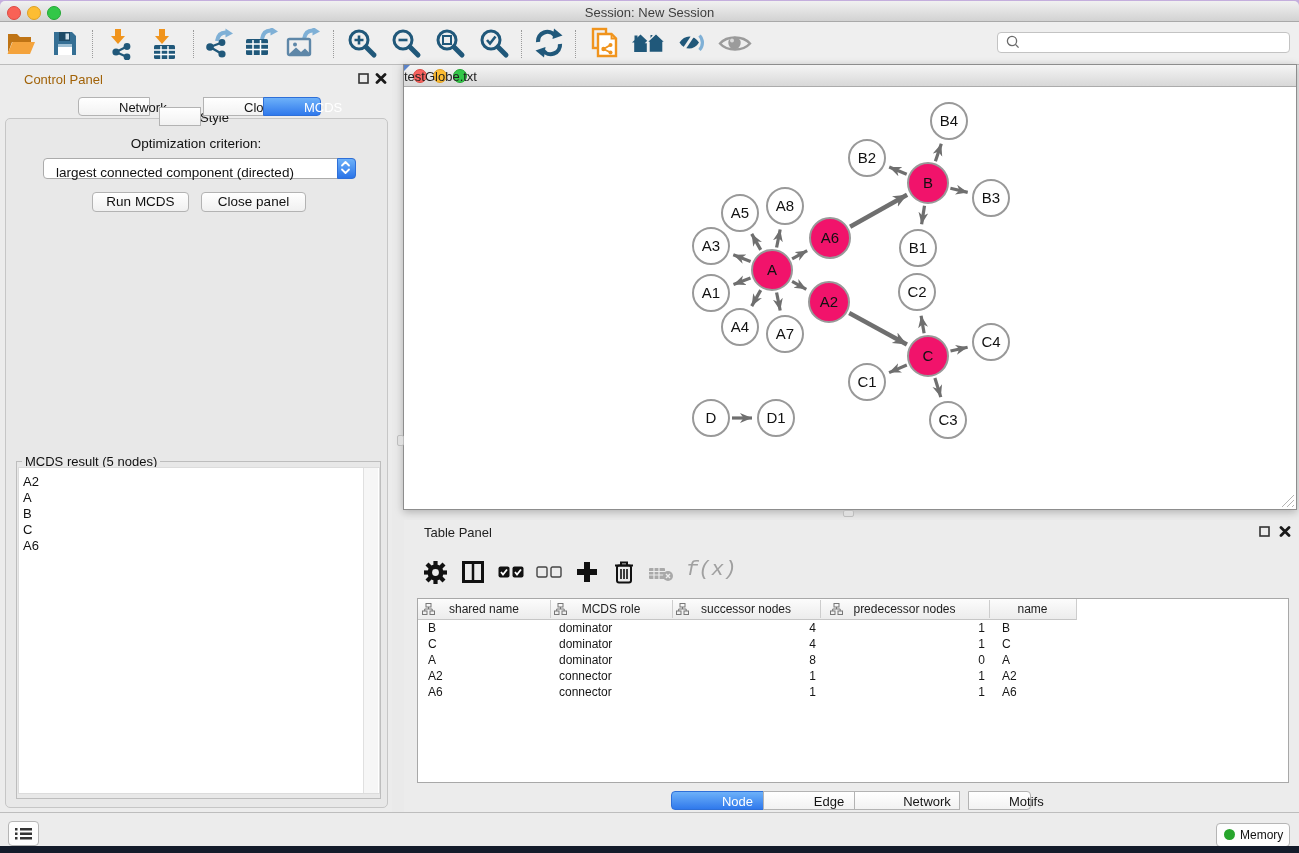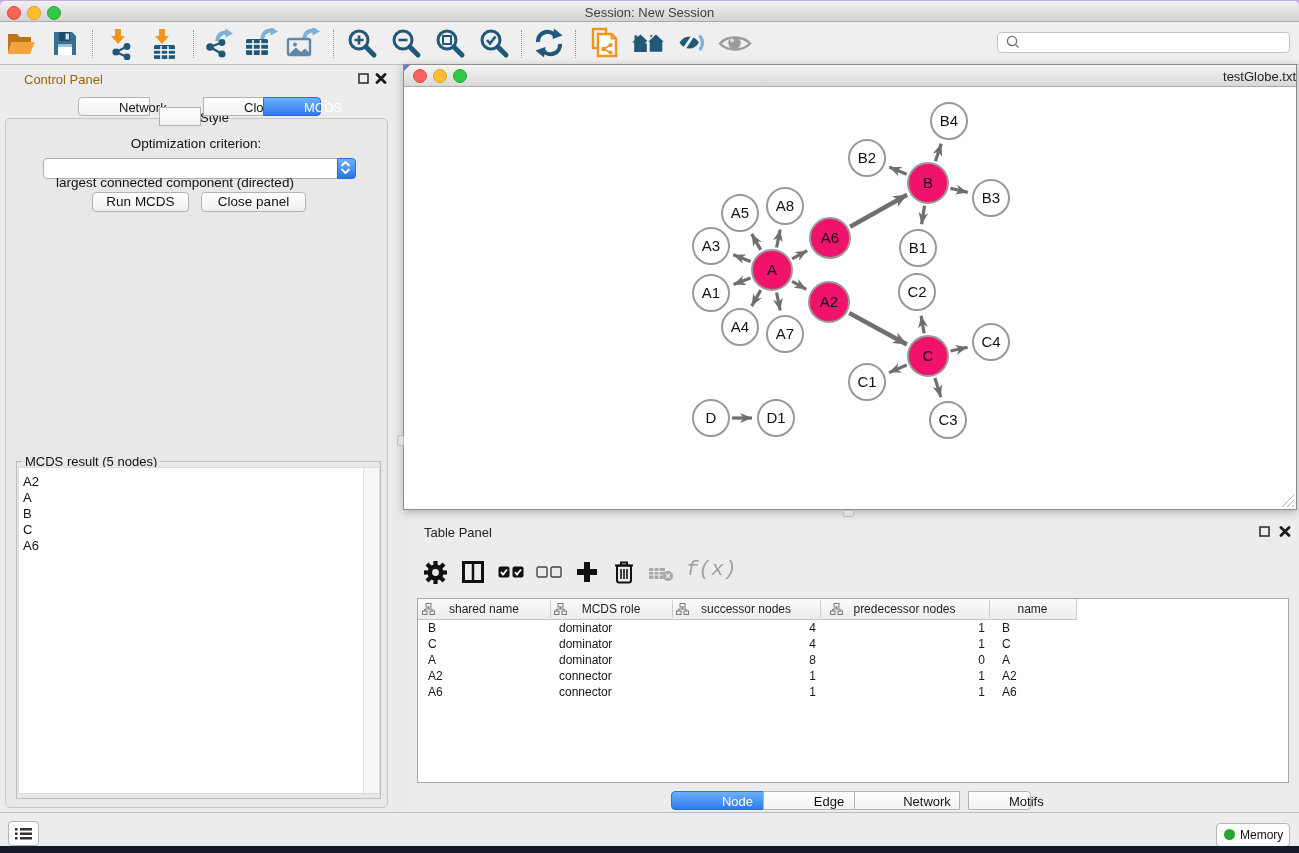--- a/index.html
+++ b/index.html
@@ -48,21 +48,21 @@
  background:#f6f6f6;border-left:1px solid #e0e0e0;}
 
 #desktop{left:392px;top:65px;width:907px;height:747px;background:#eaeaea;}
 #netwin{left:403px;top:64px;width:892px;height:444px;background:#fff;
  border:1px solid #8d8d8d;box-shadow:0 2px 8px rgba(0,0,0,0.25);}
 #nettb{position:absolute;left:0;top:0;width:100%;height:21px;
  background:linear-gradient(#f5f5f5,#d8d8d8);border-bottom:1px solid #ababab;}
 #nettb .t1{left:9px;top:4px;background:#f9625f;border:0.5px solid #dd4a42;}
 #nettb .t2{left:29px;top:4px;background:#fdbd33;border:0.5px solid #dfa023;}
 #nettb .t3{left:49px;top:4px;background:#33c748;border:0.5px solid #24a735;}
-#nettitle{position:absolute;left:0;top:4px;width:100%;text-align:right;
+#nettitle{position:absolute;left:0;top:4px;width:100%;text-align:left;
  font-size:13px;color:#222;}
 .nl{font-size:15px;fill:#111;text-anchor:middle;font-family:"Liberation Sans",sans-serif;}
 .e{stroke:#6f6f6f;stroke-width:3.2;}
 .te{stroke:#6f6f6f;stroke-width:4.5;}
 
 #tpanel{left:404px;top:520px;width:895px;height:292px;background:#ececec;}
 #tptitle{left:20px;top:5px;font-size:13px;color:#222;}
 #tptools{left:0;top:36px;width:100%;height:40px;}
 #ttable{left:13px;top:78px;width:870px;height:183px;background:#fff;
  border:1px solid #a8a8a8;}
@@ -203,21 +203,21 @@
     <rect x="1" y="1" width="9" height="9" fill="none" stroke="#333" stroke-width="1.6"></rect>
     <path d="M19 1.5 L27 9.5 M27 1.5 L19 9.5" stroke="#1a1a1a" stroke-width="2.8" stroke-linecap="round"></path>
   </svg>
   <div class="abs" id="cpbody"></div>
   <div class="tabseg" style="left:78px;width:72px;border-radius:4px 0 0 4px;">Network</div>
   <div class="tabseg" style="left:159px;width:36px;margin-top:10px;">Style</div>
   <div class="tabseg" style="left:203px;width:61px;">Close</div>
   <div class="tabseg tabsel" style="left:263px;width:58px;border-radius:0 4px 4px 0;">MCDS</div>
   <div class="abs" id="optlabel">Optimization criterion:</div>
   <div class="abs" id="dropdown">
-    <span style="position:absolute;left:12px;top:16px;">largest connected component (directed)</span>
+    <span style="position:absolute;left:12px;top:6px;">largest connected component (directed)</span>
     <div id="ddcap">
       <svg width="15" height="17" style="position:absolute;left:0;top:0">
         <path d="M4 6.5 L7.5 3 L11 6.5" fill="none" stroke="#fff" stroke-width="1.8" stroke-linejoin="round" stroke-linecap="round"></path>
         <path d="M4 10.5 L7.5 14 L11 10.5" fill="none" stroke="#fff" stroke-width="1.8" stroke-linejoin="round" stroke-linecap="round"></path>
       </svg>
     </div>
   </div>
   <div class="btn" style="left:92px;top:127px;width:95px;">Run MCDS</div>
   <div class="btn" style="left:201px;top:127px;width:103px;">Close panel</div>
   <div class="abs" id="groupbox">

